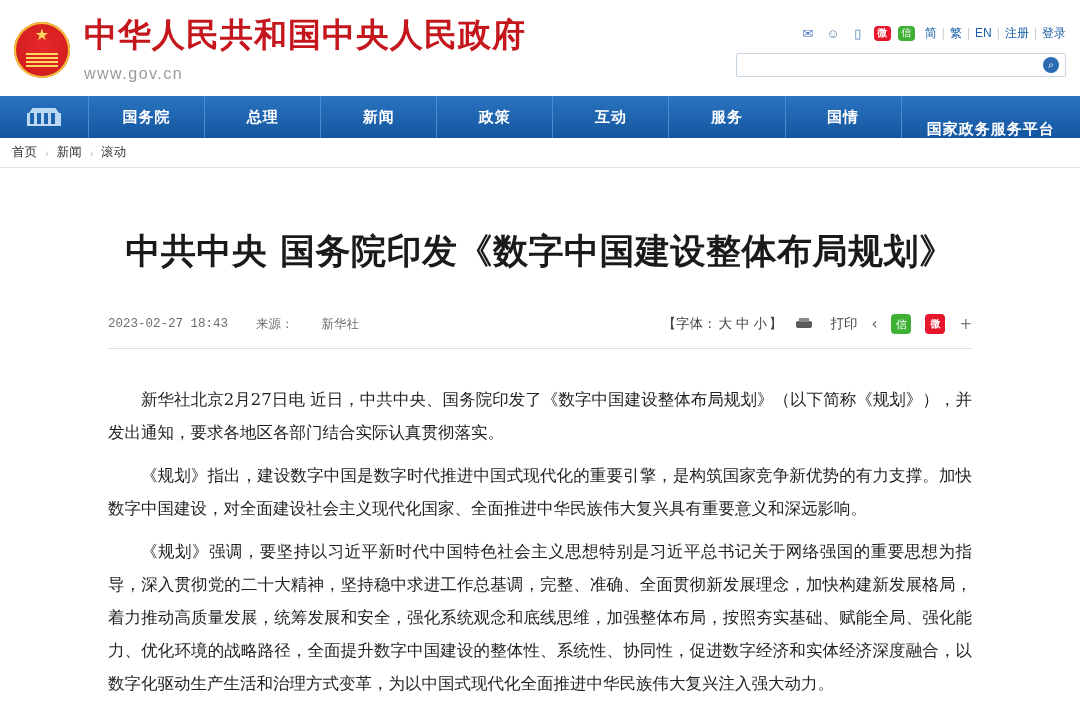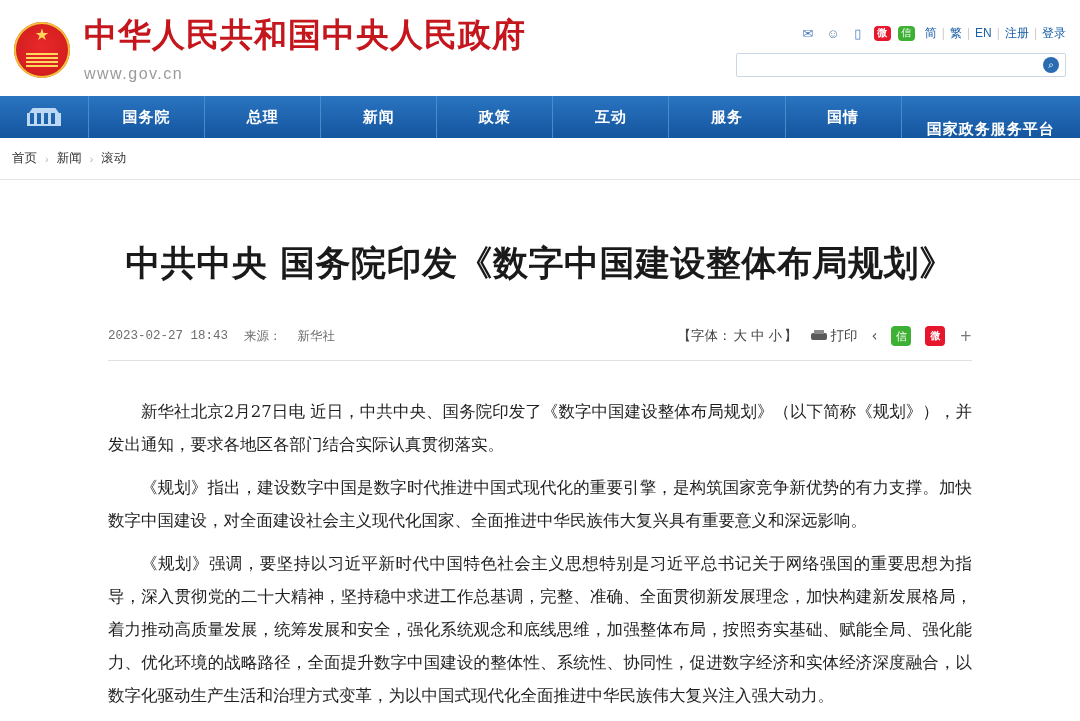--- a/index.html
+++ b/index.html
@@ -223,21 +223,21 @@
     font-weight: bold;
     letter-spacing: 1px;
     border-right: 1px solid #4a8ccb;
     cursor: pointer;
     color: #fff;
   }
   .nav-item.last { border-right: 0; flex: 1.55; margin-top: 25px; }
 
   
   .breadcrumb {
-    height: 42px;
+    height: 30px;
     display: flex;
     align-items: center;
     font-size: 12.5px;
     color: #333;
     padding: 0 12px;
     border-bottom: 1px solid #e4e4e4;
     box-sizing: border-box;
   }
   .breadcrumb a { color: #333; text-decoration: none; }
   .breadcrumb .arrow { color: #b8b8b8; margin: 0 8px; font-size: 11px; }
@@ -263,36 +263,36 @@
     align-items: center;
     justify-content: space-between;
     font-size: 13px;
     color: #7a7a7a;
     padding-bottom: 14px;
     border-bottom: 1px solid #e0e0e0;
   }
   .meta-left {
     display: flex;
     align-items: center;
-    gap: 16px;
+    gap: 28px;
     font-family: "Liberation Mono", monospace;
     font-size: 12.5px;
     color: #6e6e6e;
   }
   .meta-left .src-label { font-family: "DejaVu Sans", sans-serif; }
   .meta-right {
     display: flex;
     align-items: center;
     gap: 14px;
     font-size: 13.5px;
     color: #444;
     font-family: "DejaVu Sans", sans-serif;
   }
   .font-size-ctl .fs { margin: 0 2px; cursor: pointer; }
-  .print-ctl { display: flex; align-items: center; gap: 3px; cursor: pointer; }
+  .print-ctl { display: flex; align-items: center; gap: 18px; cursor: pointer; }
   .printer {
     width: 16px; height: 13px;
     position: relative;
     display: inline-block;
   }
   .printer:before {
     content: "";
     position: absolute;
     left: 0; right: 0; top: 3px;
     height: 7px;

